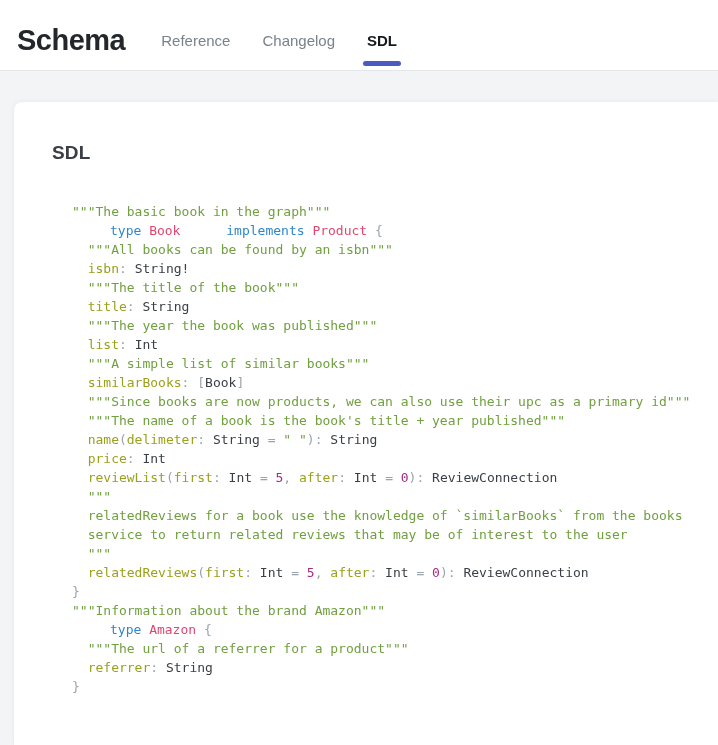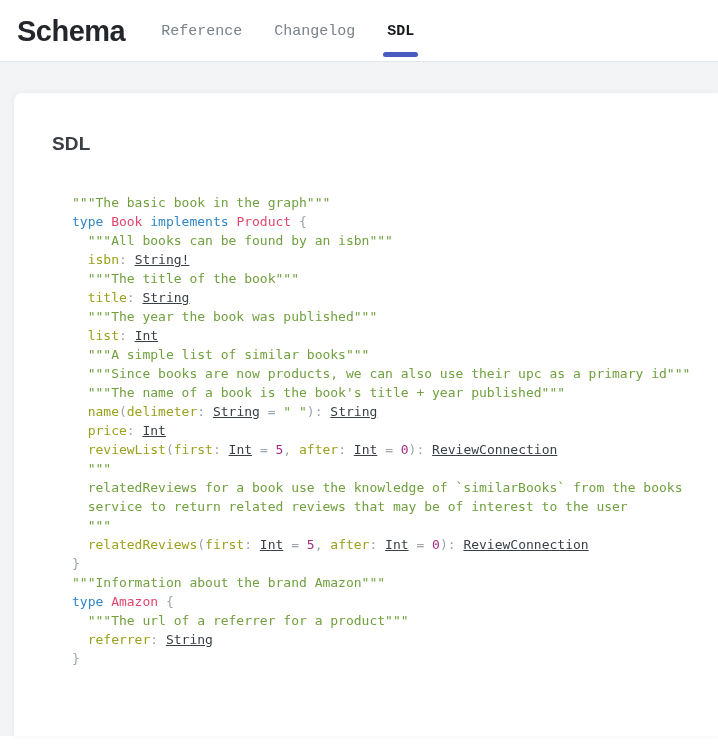--- a/index.html
+++ b/index.html
@@ -4,21 +4,21 @@
 <style>
   * { margin: 0; padding: 0; box-sizing: border-box; }
   html, body {
     width: 718px; height: 745px;
     overflow: hidden;
     font-family: "Liberation Sans", sans-serif;
     background: #ffffff;
   }
   
   .header {
-    height: 62px;
+    height: 71px;
     background: #ffffff;
     border-bottom: 1px solid #e4e7ea;
     display: flex;
     align-items: flex-end;
     padding: 0 0 0 17px;
     position: relative;
   }
   .page-title {
     font-size: 29px;
     font-weight: 700;
@@ -36,21 +36,20 @@
     position: relative;
     font-size: 15px;
     color: #7a828a;
     padding: 0 4px;
     margin-right: 24px;
     padding-bottom: 21px;
     cursor: pointer;
     display: flex;
     flex-direction: column;
     align-items: flex-end;
-    font-family: Liberation Mono, monospace;
   }
   .tab.active {
     color: #15181c;
     font-weight: 700;
     padding-bottom: 21px;
   }
   .tab.active .tab-indicator {
     position: absolute;
     bottom: 4px;
     left: 0;
@@ -82,24 +81,24 @@
   .code {
     margin-top: 38px;
     margin-left: 20px;
     font-family: "DejaVu Sans Mono", "Liberation Mono", monospace;
     font-size: 13px;
     line-height: 19px;
     color: #393f46;
   }
   .code-line { white-space: pre; height: 19px; }
   .tk-doc { color: var(--c-doc); }
-  .tk-kw  { color: var(--c-kw); }
+  .tk-kw  { color: var(--c-kw); margin-left: 38px; }
   .tk-cls { color: var(--c-cls); }
   .tk-fld { color: var(--c-fld); }
-  .tk-typ { color: var(--c-typ); text-decoration: underline; }
+  .tk-typ { color: var(--c-typ); }
   .tk-pun { color: var(--c-pun); }
   .tk-num { color: var(--c-num); }
   .tk-txt { color: var(--c-typ); }
 </style>
 </head>
 <body>
 
 <div class="header">
   <div class="page-title">Schema</div>
   <div class="tabs">
@@ -122,20 +121,21 @@
     <div class="code" id="code">
         <div class="code-line"><span class="tk-doc">"""The basic book in the graph"""</span></div>
         <div class="code-line"><span class="tk-kw">type</span><span class="tk-txt"> </span><span class="tk-cls">Book</span><span class="tk-txt"> </span><span class="tk-kw">implements</span><span class="tk-txt"> </span><span class="tk-cls">Product</span><span class="tk-txt"> </span><span class="tk-pun">{</span></div>
         <div class="code-line">  <span class="tk-doc">"""All books can be found by an isbn"""</span></div>
         <div class="code-line">  <span class="tk-fld">isbn</span><span class="tk-pun">:</span><span class="tk-txt"> </span><span class="tk-typ">String!</span></div>
         <div class="code-line">  <span class="tk-doc">"""The title of the book"""</span></div>
         <div class="code-line">  <span class="tk-fld">title</span><span class="tk-pun">:</span><span class="tk-txt"> </span><span class="tk-typ">String</span></div>
         <div class="code-line">  <span class="tk-doc">"""The year the book was published"""</span></div>
         <div class="code-line">  <span class="tk-fld">list</span><span class="tk-pun">:</span><span class="tk-txt"> </span><span class="tk-typ">Int</span></div>
         <div class="code-line">  <span class="tk-doc">"""A simple list of similar books"""</span></div>
+        <div class="code-line">  <span class="tk-fld">similarBooks</span><span class="tk-pun">:</span><span class="tk-txt"> </span><span class="tk-pun">[</span><span class="tk-typ">Book</span><span class="tk-pun">]</span></div>
         <div class="code-line">  <span class="tk-doc">"""Since books are now products, we can also use their upc as a primary id"""</span></div>
         <div class="code-line">  <span class="tk-doc">"""The name of a book is the book's title + year published"""</span></div>
         <div class="code-line">  <span class="tk-fld">name</span><span class="tk-pun">(</span><span class="tk-fld">delimeter</span><span class="tk-pun">:</span><span class="tk-txt"> </span><span class="tk-typ">String</span><span class="tk-txt"> </span><span class="tk-pun">=</span><span class="tk-txt"> </span><span class="tk-doc">" "</span><span class="tk-pun">):</span><span class="tk-txt"> </span><span class="tk-typ">String</span></div>
         <div class="code-line">  <span class="tk-fld">price</span><span class="tk-pun">:</span><span class="tk-txt"> </span><span class="tk-typ">Int</span></div>
         <div class="code-line">  <span class="tk-fld">reviewList</span><span class="tk-pun">(</span><span class="tk-fld">first</span><span class="tk-pun">:</span><span class="tk-txt"> </span><span class="tk-typ">Int</span><span class="tk-txt"> </span><span class="tk-pun">=</span><span class="tk-txt"> </span><span class="tk-num">5</span><span class="tk-pun">,</span><span class="tk-txt"> </span><span class="tk-fld">after</span><span class="tk-pun">:</span><span class="tk-txt"> </span><span class="tk-typ">Int</span><span class="tk-txt"> </span><span class="tk-pun">=</span><span class="tk-txt"> </span><span class="tk-num">0</span><span class="tk-pun">):</span><span class="tk-txt"> </span><span class="tk-typ">ReviewConnection</span></div>
         <div class="code-line">  <span class="tk-doc">"""</span></div>
         <div class="code-line">  <span class="tk-doc">relatedReviews for a book use the knowledge of `similarBooks` from the books</span></div>
         <div class="code-line">  <span class="tk-doc">service to return related reviews that may be of interest to the user</span></div>
         <div class="code-line">  <span class="tk-doc">"""</span></div>
         <div class="code-line">  <span class="tk-fld">relatedReviews</span><span class="tk-pun">(</span><span class="tk-fld">first</span><span class="tk-pun">:</span><span class="tk-txt"> </span><span class="tk-typ">Int</span><span class="tk-txt"> </span><span class="tk-pun">=</span><span class="tk-txt"> </span><span class="tk-num">5</span><span class="tk-pun">,</span><span class="tk-txt"> </span><span class="tk-fld">after</span><span class="tk-pun">:</span><span class="tk-txt"> </span><span class="tk-typ">Int</span><span class="tk-txt"> </span><span class="tk-pun">=</span><span class="tk-txt"> </span><span class="tk-num">0</span><span class="tk-pun">):</span><span class="tk-txt"> </span><span class="tk-typ">ReviewConnection</span></div>

